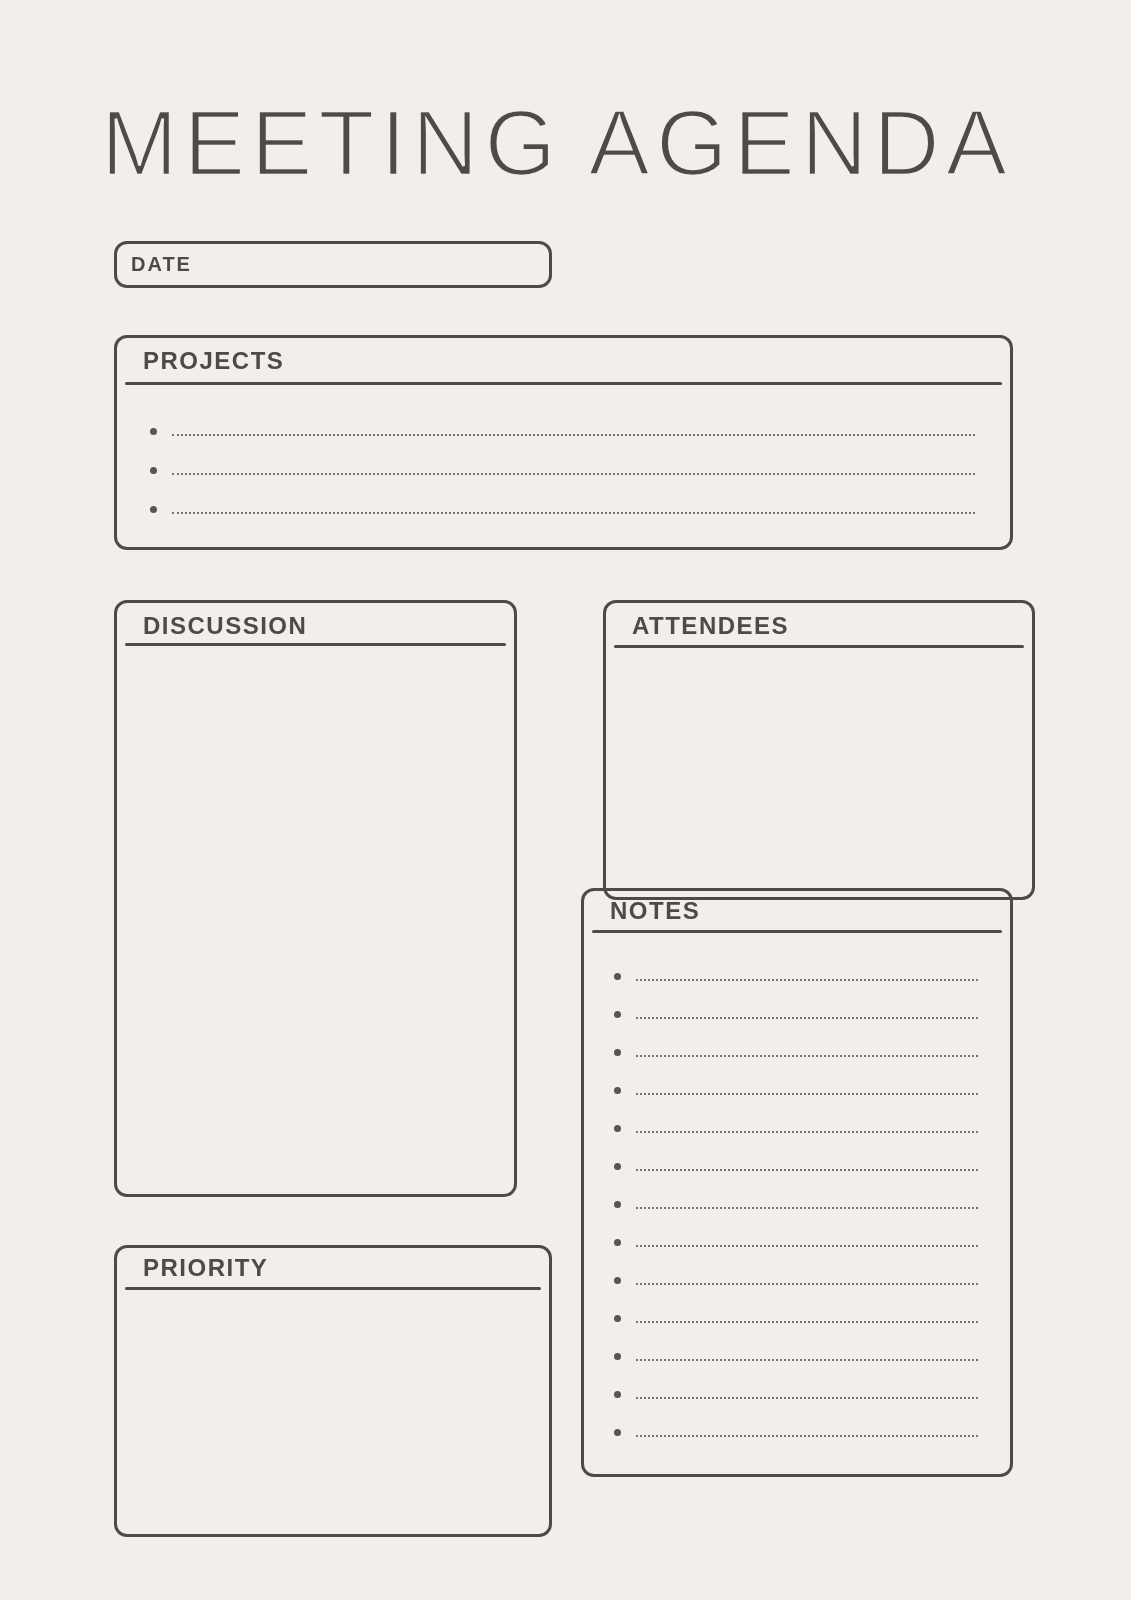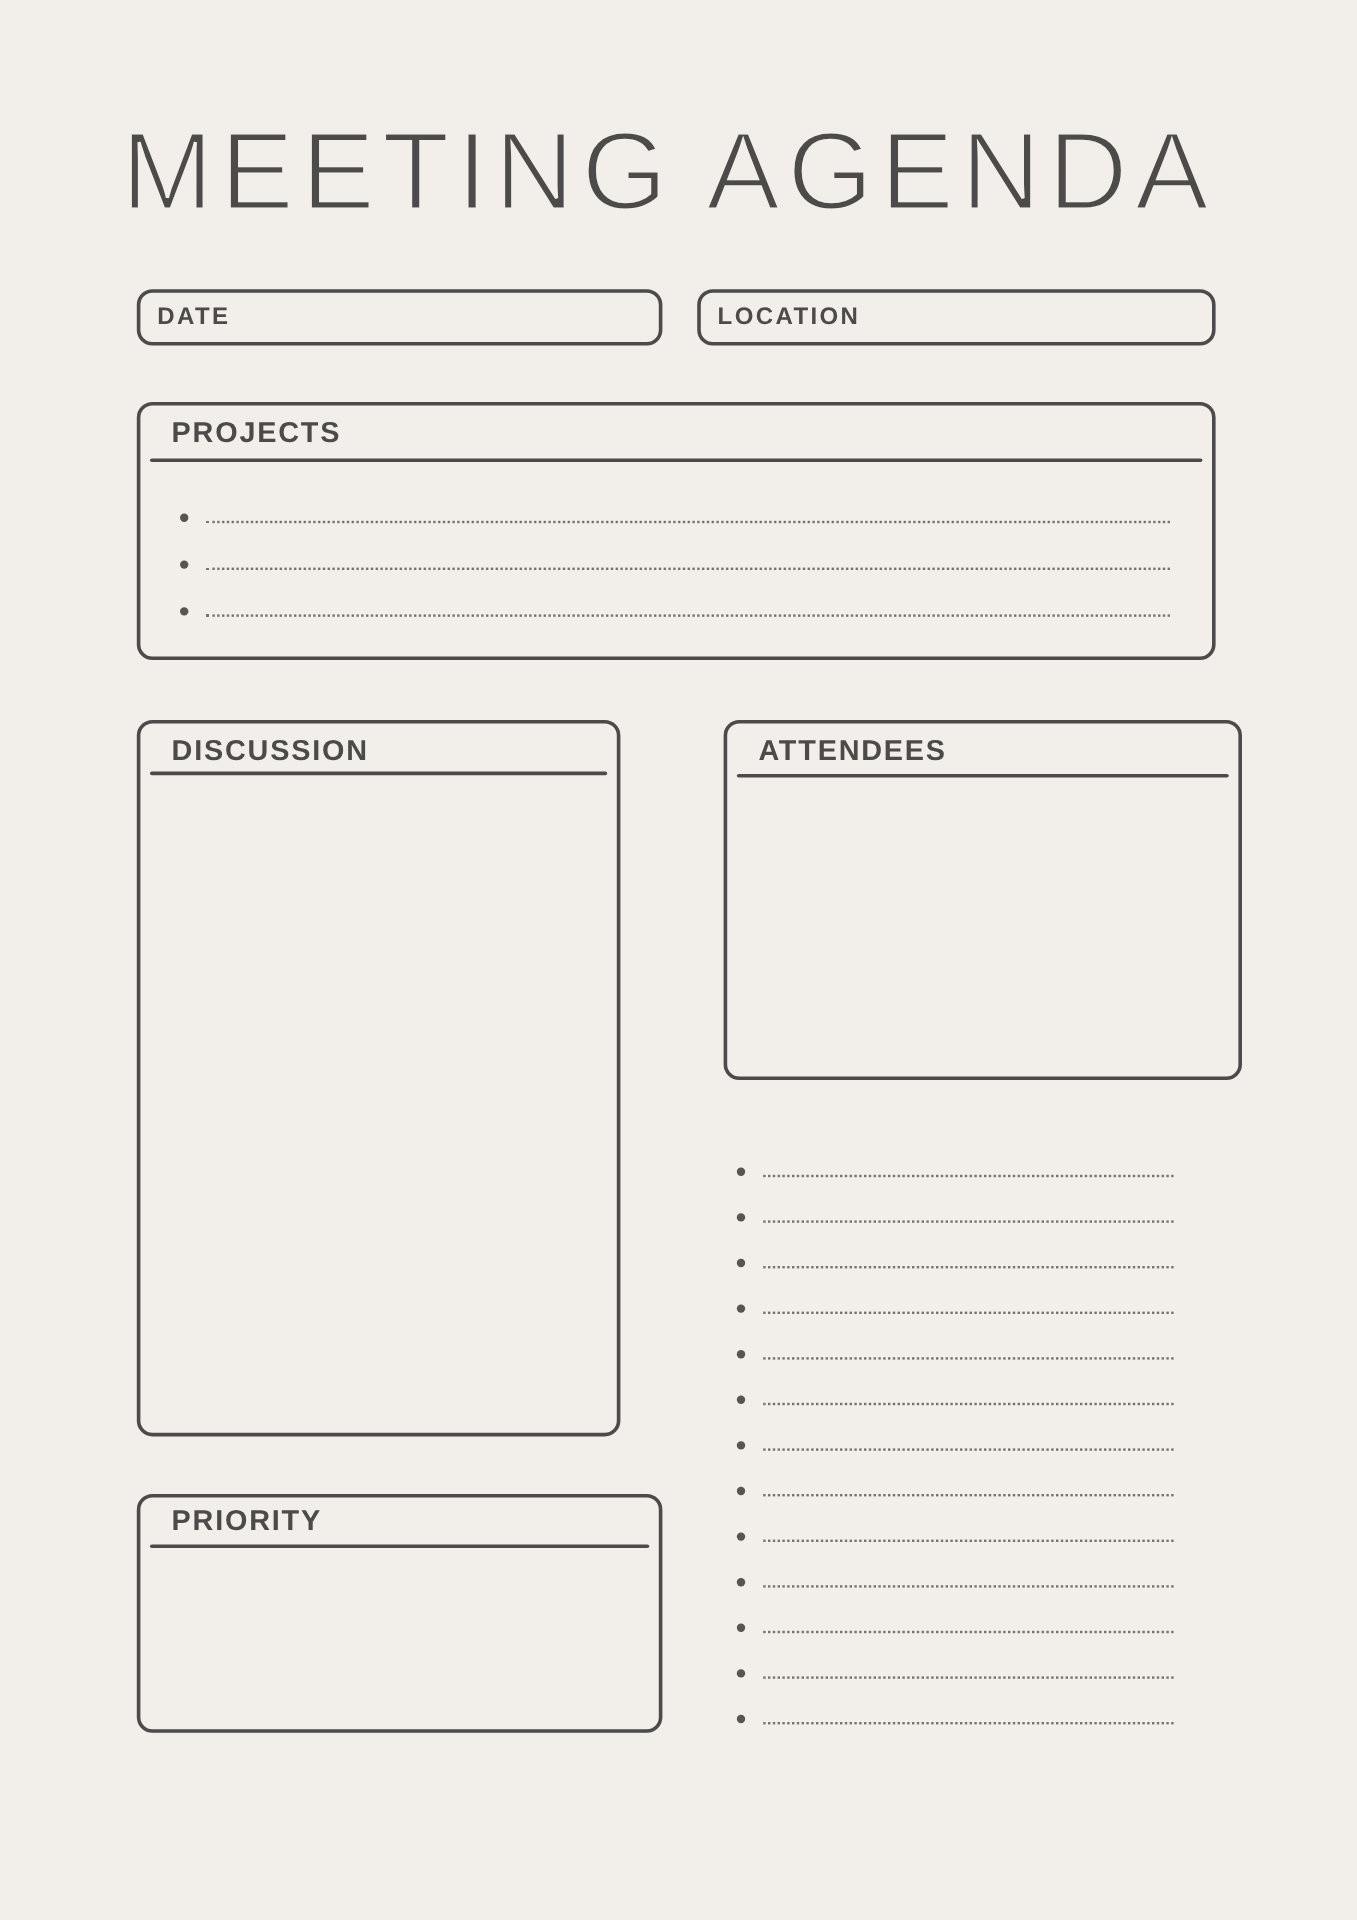--- a/index.html
+++ b/index.html
@@ -68,21 +68,21 @@
   #discussion-box .fill-area{top:52px;}
 
   #attendees-box{left:603px;top:600px;width:432px;height:300px;}
   #attendees-box .rule{top:42px;}
   #attendees-box .fill-area{top:54px;}
 
   #notes-box{left:581px;top:888px;width:432px;height:589px;}
   #notes-box .section-title{top:6px;}
   #notes-box .rule{top:39px;}
 
-  #priority-box{left:114px;top:1245px;width:438px;height:199px;}
+  #priority-box{left:114px;top:1245px;width:438px;height:292px;}
   #priority-box .section-title{top:6px;}
   #priority-box .rule{top:39px;}
   #priority-box .fill-area{top:51px;}
 
   
   .rows{position:absolute;}
   #projects-rows{left:150px;top:397px;width:825px;}
   #projects-rows .bullet-row{height:39px;}
   #notes-rows{left:614px;top:943px;width:364px;}
   #notes-rows .bullet-row{height:38px;}
@@ -107,24 +107,20 @@
 
 <div class="page">
 
   <h1 class="title">MEETING AGENDA</h1>
 
   <div class="box field" id="date-box">
     <span class="field-label">DATE</span>
     <span class="field-value"></span>
   </div>
 
-  <div class="box field" id="location-box">
-    <span class="field-label">LOCATION</span>
-    <span class="field-value"></span>
-  </div>
 
   <div class="box" id="projects-box">
     <span class="section-title">PROJECTS</span>
     <span class="rule"></span>
   </div>
   <div class="rows" id="projects-rows">
       <div class="bullet-row">
       <span class="bullet"></span>
       <span class="dotline"></span>
     </div>
@@ -143,20 +139,24 @@
     <span class="rule"></span>
     <div class="fill-area"></div>
   </div>
 
   <div class="box" id="attendees-box">
     <span class="section-title">ATTENDEES</span>
     <span class="rule"></span>
     <div class="fill-area"></div>
   </div>
 
+  <div class="box" id="notes-box">
+    <span class="section-title">NOTES</span>
+    <span class="rule"></span>
+  </div>
   <div class="rows" id="notes-rows">
       <div class="bullet-row">
       <span class="bullet"></span>
       <span class="dotline"></span>
     </div>
       <div class="bullet-row">
       <span class="bullet"></span>
       <span class="dotline"></span>
     </div>
       <div class="bullet-row">

